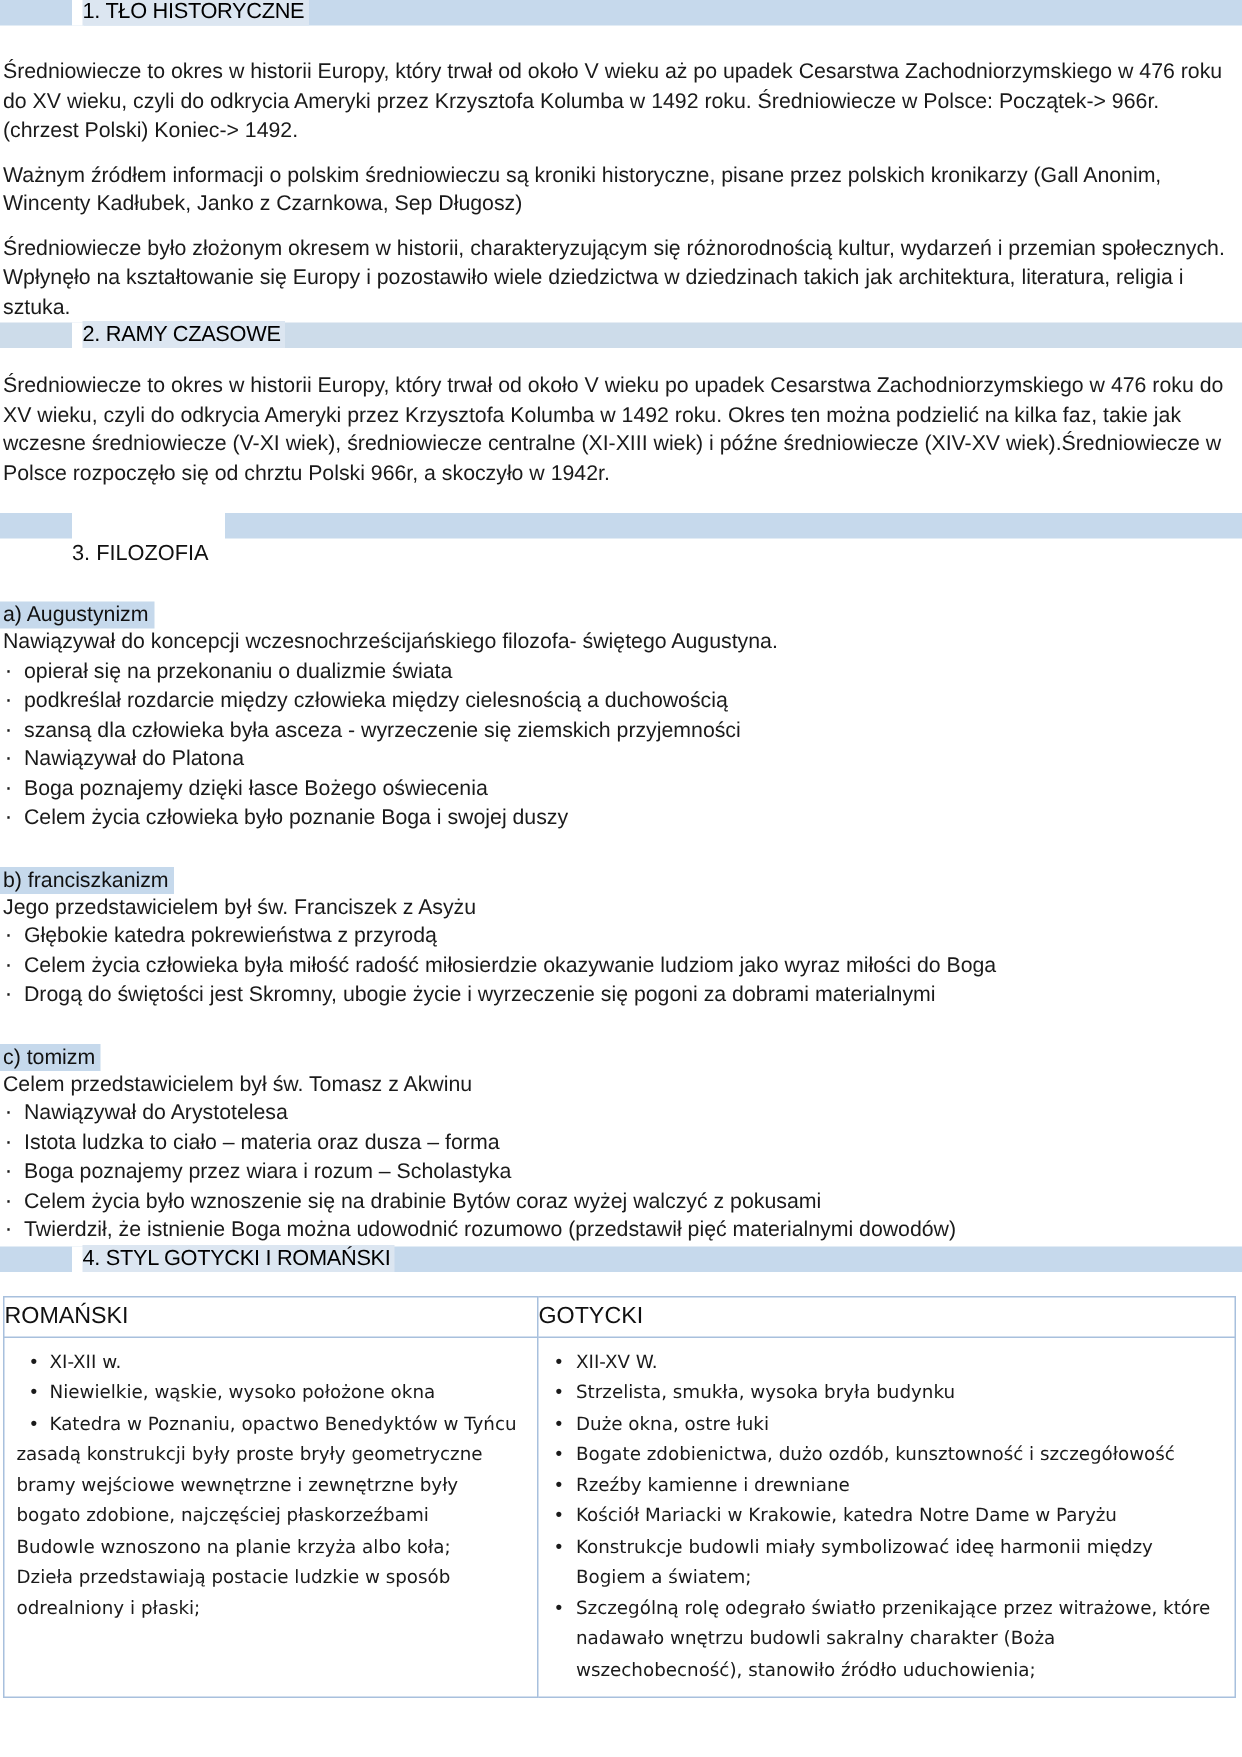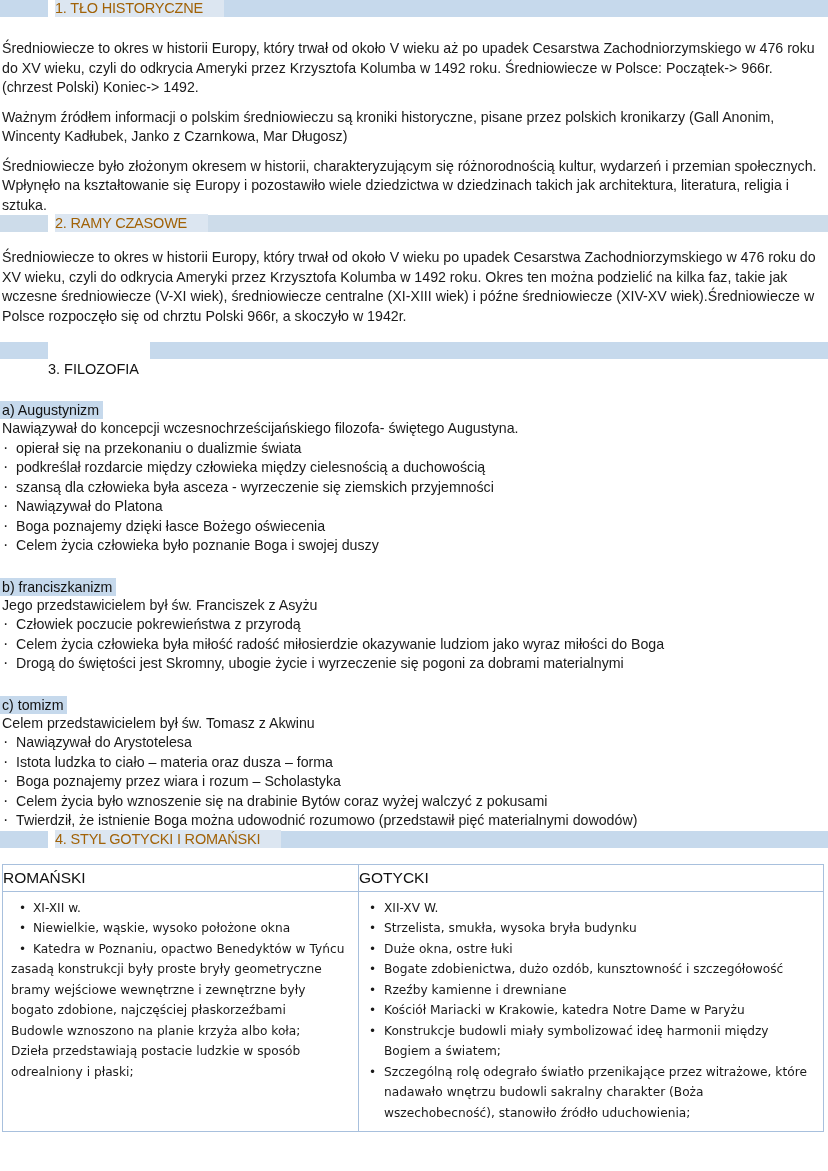--- a/index.html
+++ b/index.html
@@ -30,23 +30,23 @@
     width: 8px;
     background: #ffffff;
   }
   .band-title {
     position: absolute;
     top: -1px;
     left: 55px;
     font-size: 14.5px;
     line-height: 18px;
     letter-spacing: -0.2px;
-    color: #a16207;
+    color: #000000;
     background: #dce6f1;
-    padding: 0 21px 0 0;
+    padding: 0 3px 0 0;
     white-space: nowrap;
   }
   .band.lighter { background: #cddcea; }
 
   
   .strip-row {
     position: relative;
     height: 17px;
   }
   .strip {
@@ -166,21 +166,21 @@
 
 <div class="band">
   <div class="band-gap" style="left:48px;"></div>
   <span class="band-title">1. TŁO HISTORYCZNE</span>
 </div>
 
 <div class="spacer-lg"></div>
 
 <div class="para">Średniowiecze to okres w historii Europy, który trwał od około V wieku aż po upadek Cesarstwa Zachodniorzymskiego w 476 roku do XV wieku, czyli do odkrycia Ameryki przez Krzysztofa Kolumba w 1492 roku. Średniowiecze w Polsce: Początek-&gt; 966r. (chrzest Polski) Koniec-&gt; 1492.</div>
 <div class="spacer-sm"></div>
-<div class="para">Ważnym źródłem informacji o polskim średniowieczu są kroniki historyczne, pisane przez polskich kronikarzy (Gall Anonim, Wincenty Kadłubek, Janko z Czarnkowa, Mar Długosz)</div>
+<div class="para">Ważnym źródłem informacji o polskim średniowieczu są kroniki historyczne, pisane przez polskich kronikarzy (Gall Anonim, Wincenty Kadłubek, Janko z Czarnkowa, Sep Długosz)</div>
 <div class="spacer-sm"></div>
 <div class="para">Średniowiecze było złożonym okresem w historii, charakteryzującym się różnorodnością kultur, wydarzeń i przemian społecznych. Wpłynęło na kształtowanie się Europy i pozostawiło wiele dziedzictwa w dziedzinach takich jak architektura, literatura, religia i sztuka.</div>
 
 <div class="band lighter">
   <div class="band-gap" style="left:48px;"></div>
   <span class="band-title">2. RAMY CZASOWE</span>
 </div>
 
 <div class="spacer-md"></div>
 
@@ -209,21 +209,21 @@
   <li>Celem życia człowieka było poznanie Boga i swojej duszy</li>
 </ul>
 
 <div class="spacer-lg"></div>
 
 <div class="subhead-row">
   <span class="subhead">b) franciszkanizm</span>
 </div>
 <div class="para">Jego przedstawicielem był św. Franciszek z Asyżu</div>
 <ul class="dash-list">
-  <li>Człowiek poczucie pokrewieństwa z przyrodą</li>
+  <li>Głębokie katedra pokrewieństwa z przyrodą</li>
   <li>Celem życia człowieka była miłość radość miłosierdzie okazywanie ludziom jako wyraz miłości do Boga</li>
   <li>Drogą do świętości jest Skromny, ubogie życie i wyrzeczenie się pogoni za dobrami materialnymi</li>
 </ul>
 
 <div class="spacer-lg"></div>
 
 <div class="subhead-row">
   <span class="subhead">c) tomizm</span>
 </div>
 <div class="para">Celem przedstawicielem był św. Tomasz z Akwinu</div>

